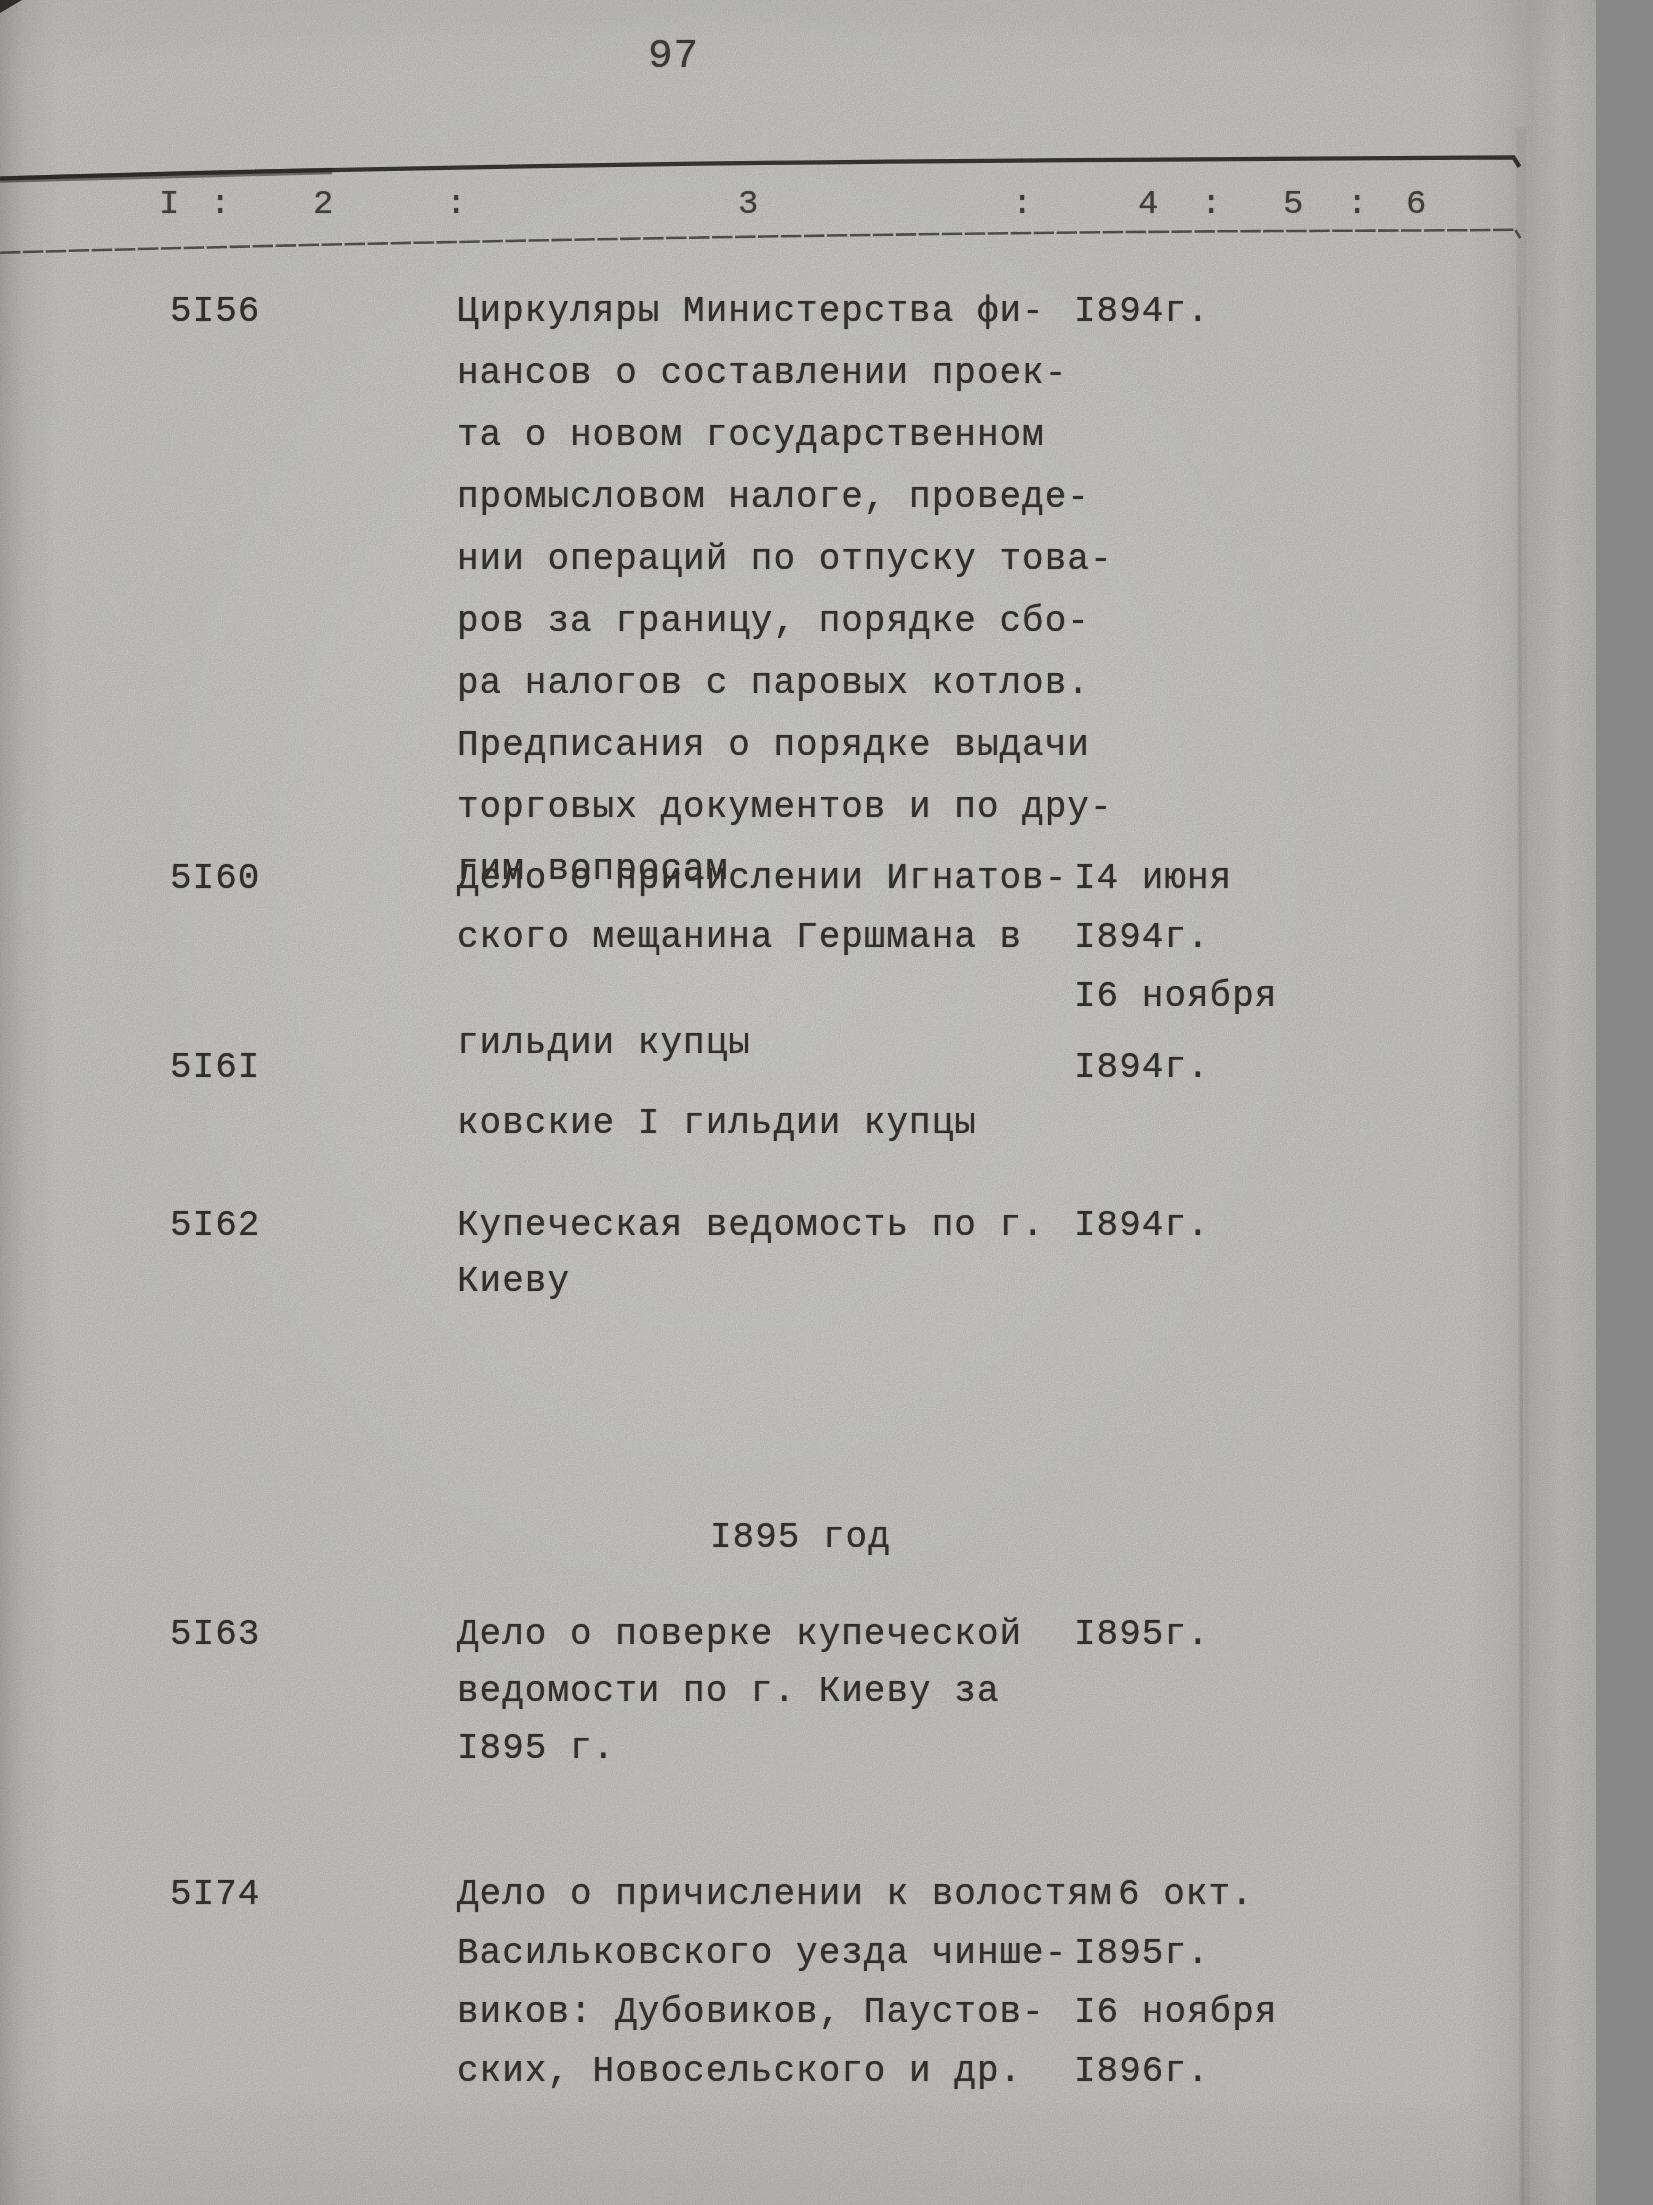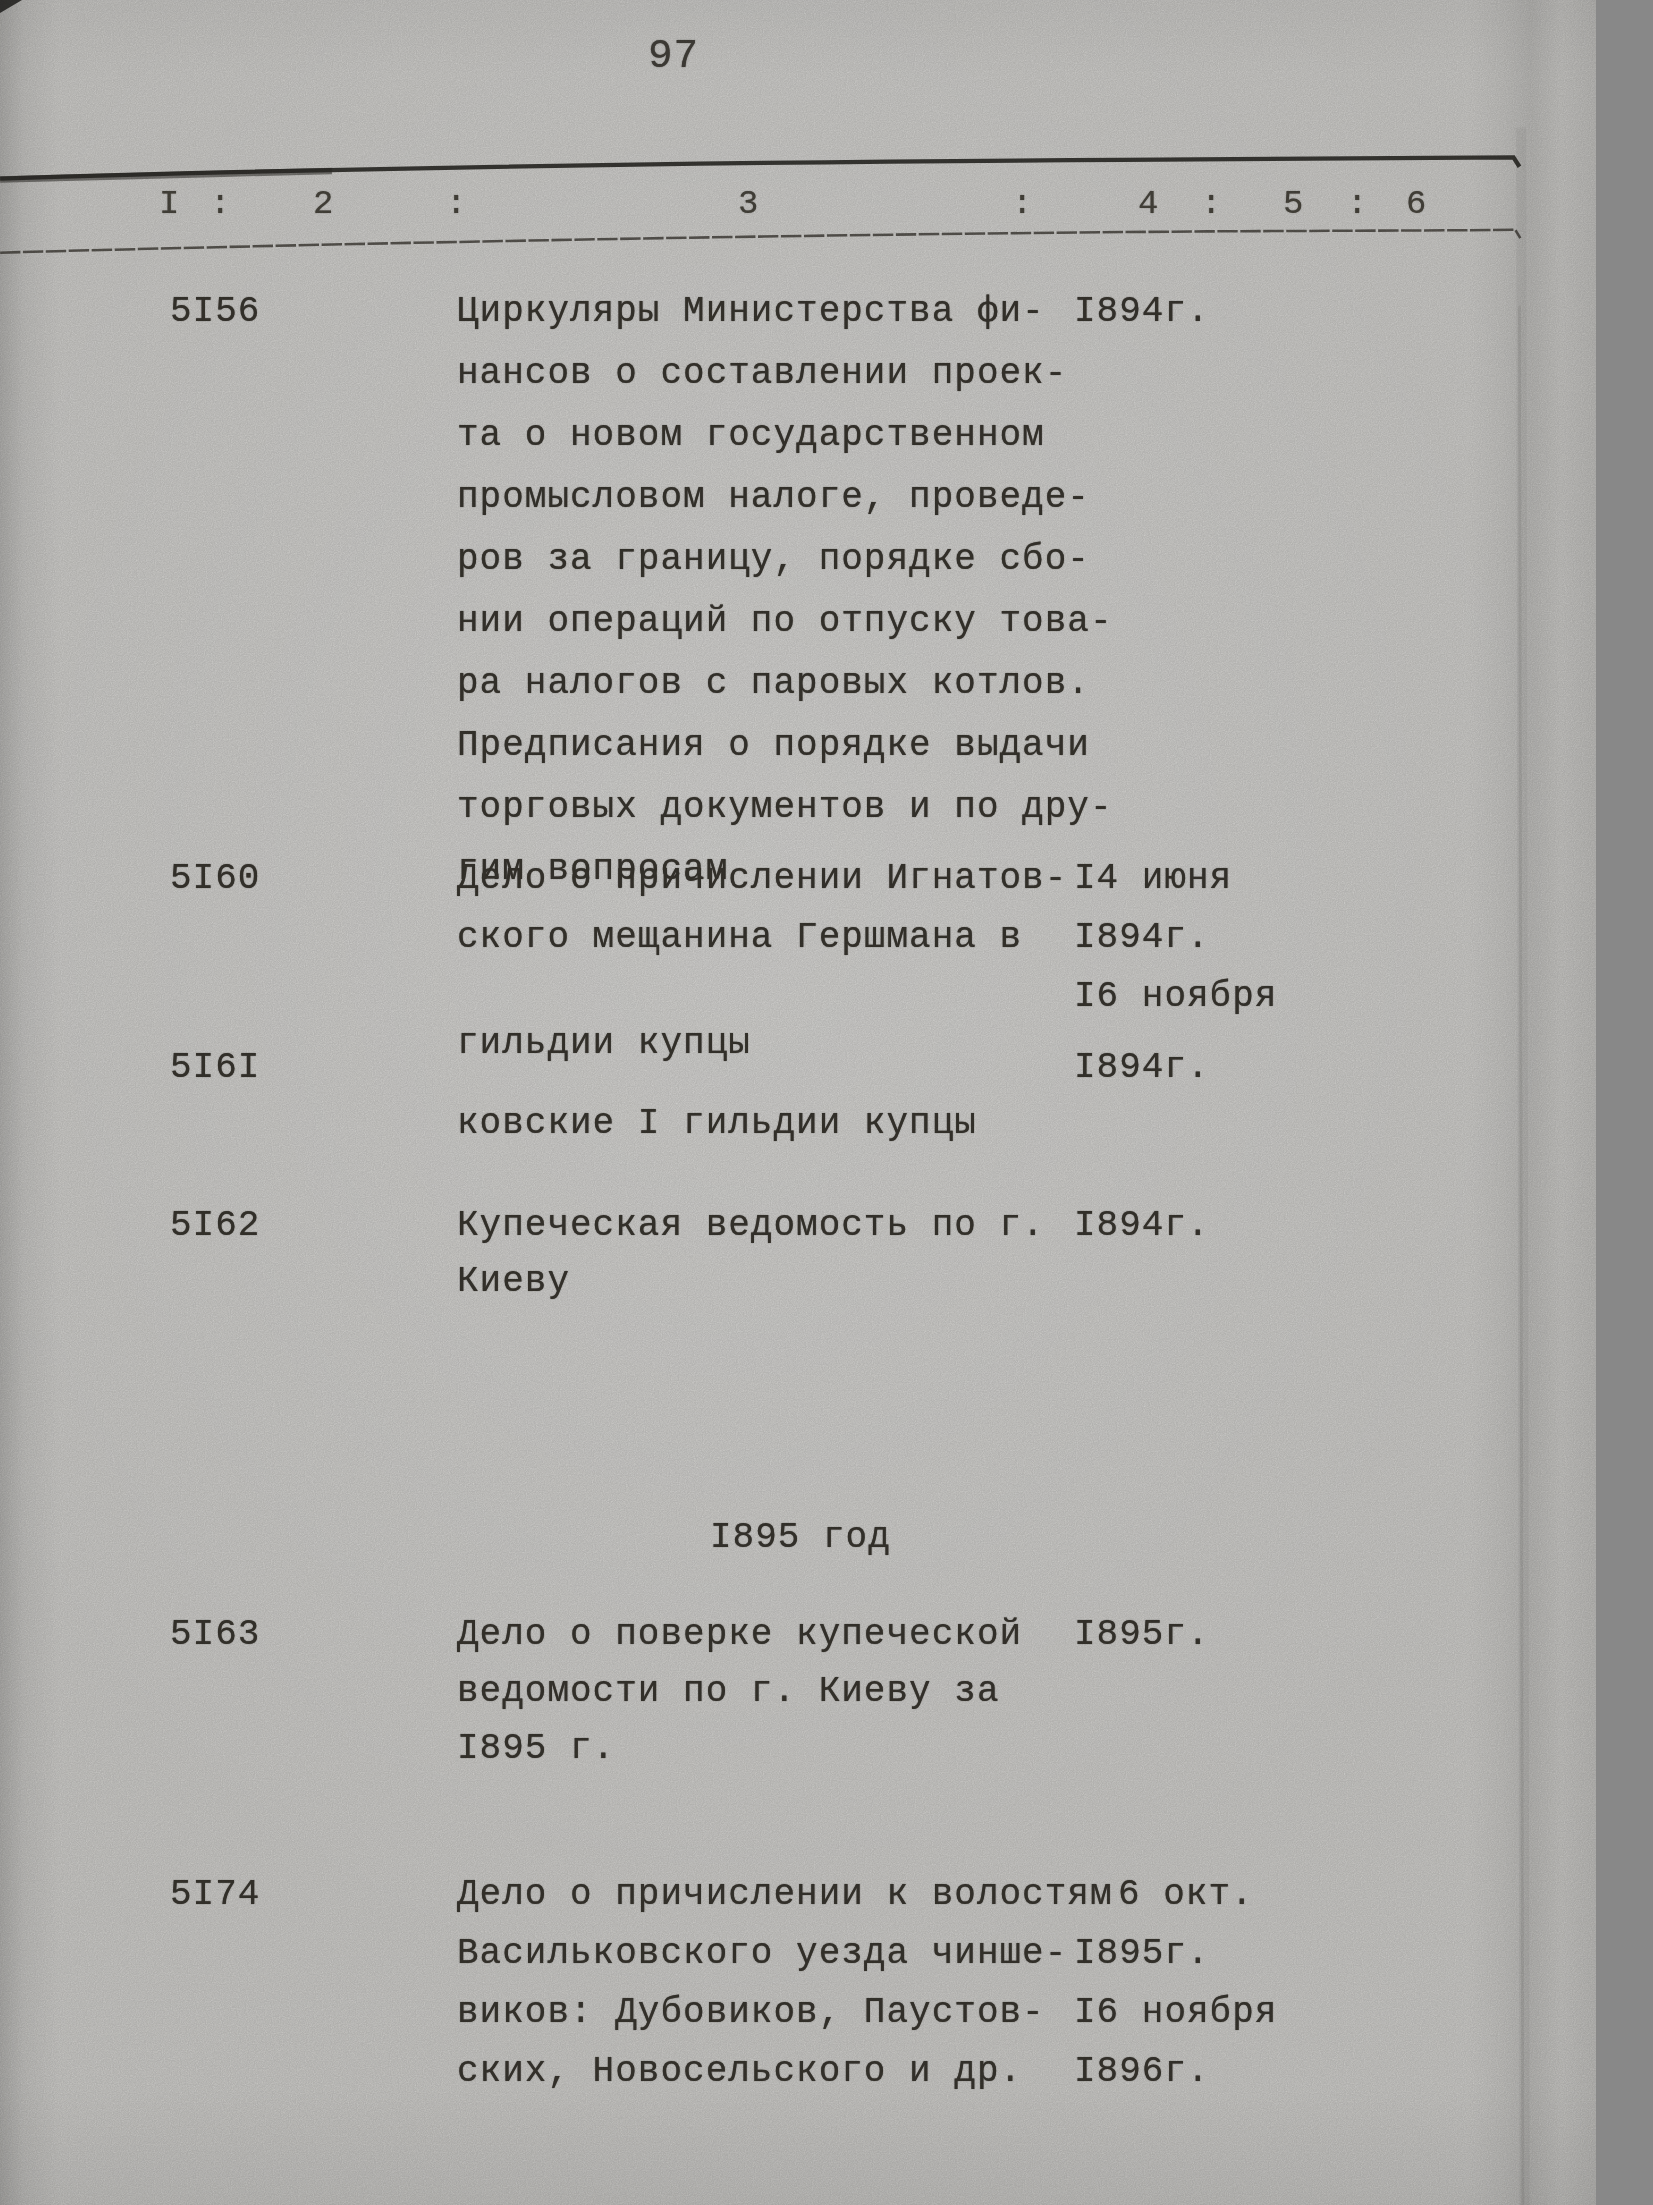--- a/index.html
+++ b/index.html
@@ -99,24 +99,24 @@
         <div class="row">
           <span class="tw desc">нансов о составлении проек-</span>
         </div>
         <div class="row">
           <span class="tw desc">та о новом государственном</span>
         </div>
         <div class="row">
           <span class="tw desc">промысловом налоге, проведе-</span>
         </div>
         <div class="row">
+          <span class="tw desc">нии операций по отпуску това-</span>
+        </div>
+        <div class="row">
           <span class="tw desc">ров за границу, порядке сбо-</span>
-        </div>
-        <div class="row">
-          <span class="tw desc">нии операций по отпуску това-</span>
         </div>
         <div class="row">
           <span class="tw desc">ра налогов с паровых котлов.</span>
         </div>
         <div class="row">
           <span class="tw desc">Предписания о порядке выдачи</span>
         </div>
         <div class="row">
           <span class="tw desc">торговых документов и по дру-</span>
         </div>

